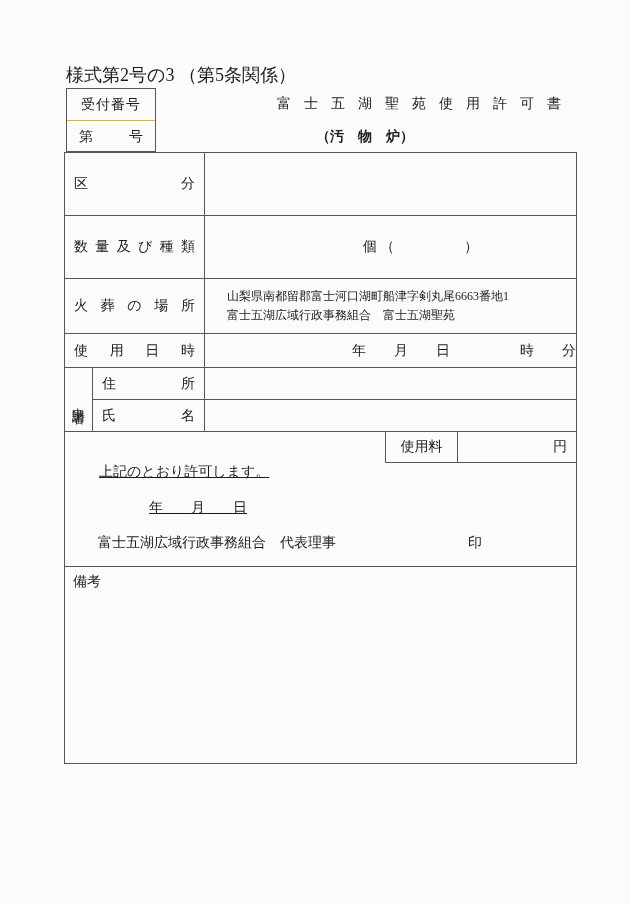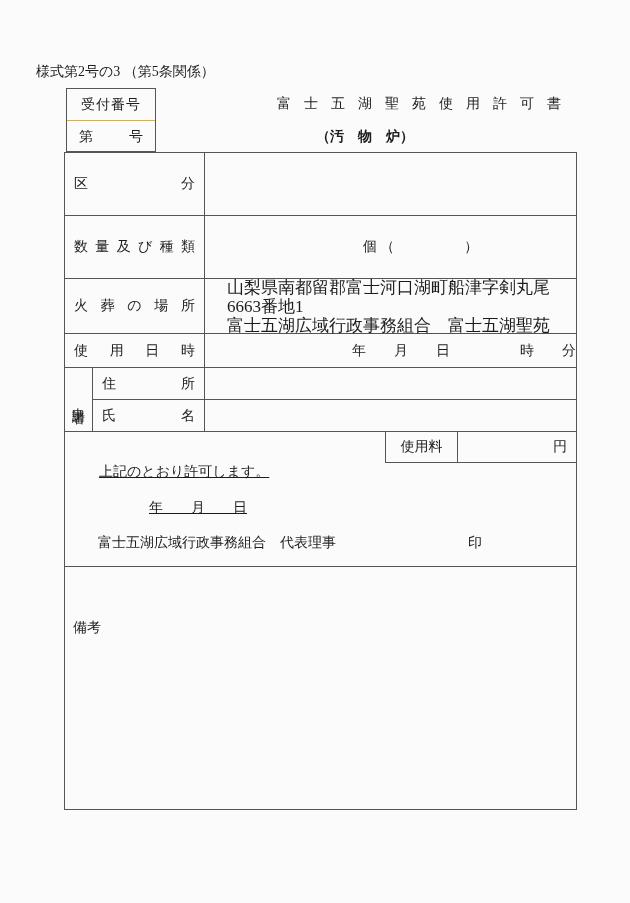--- a/index.html
+++ b/index.html
@@ -6,21 +6,21 @@
   body {
     width:630px; height:903px;
     background:#fbfbfb;
     font-family:"Liberation Serif","DejaVu Serif",serif;
     color:#1c1c1c;
     font-size:14px;
     position:relative;
   }
   .page { position:absolute; inset:0; }
 
-  .caption { position:absolute; left:36px; top:63px; font-size:14px; }
+  .caption { position:absolute; left:66px; top:63px; font-size:18px; }
 
   
   .receipt {
     position:absolute; left:66px; top:88px; width:90px; height:64px;
     border:1px solid #555; box-sizing:border-box;
   }
   .receipt-r1 {
     height:32px; box-sizing:border-box; border-bottom:1px solid #eab308;
     display:flex; align-items:center; justify-content:center; letter-spacing:1px;
   }
@@ -33,36 +33,36 @@
   .titleblock { position:absolute; left:156px; top:0; width:418px; height:152px; }
   .title { position:absolute; top:95px; width:100%; text-align:right; letter-spacing:13px; }
   .subtitle { position:absolute; top:128px; width:100%; text-align:center;font-weight:bold; }
 
   
   .maintable {
     position:absolute; left:64px; top:152px; width:511px;
     border:1px solid #555;
   }
   .row { display:flex; border-bottom:1px solid #555; box-sizing:border-box; align-items:stretch; }
-  .row:last-child { border-bottom:none;margin-top:46px; }
+  .row:last-child { border-bottom:none; }
   .h63 { height:63px; } .h55 { height:55px; } .h34 { height:34px; }
   .h64 { height:64px; } .h135 { height:135px; } .h196 { height:196px; }
 
   .label-cell {
     width:140px; border-right:1px solid #555; box-sizing:border-box;
     display:flex; align-items:center; padding:0 9px; flex:0 0 auto;
   }
   .spread { flex:1; display:flex; justify-content:space-between; }
   .content-cell { flex:1; display:flex; align-items:center; box-sizing:border-box; }
 
   .cat-cell { justify-content:space-evenly; }
   .qty-cell { justify-content:center; padding-left:60px; }
   .place-cell {
     flex-direction:column; justify-content:center; align-items:flex-start;
-    padding-left:22px; font-size:17px; line-height:19px;
+    padding-left:22px; font-size:12px; line-height:19px;
   }
   .dt-cell { justify-content:flex-end; padding-left:40px; }
 
   
   .app-group {
     width:28px; border-right:1px solid #555; box-sizing:border-box;
     display:flex; align-items:center; justify-content:center; flex:0 0 auto;
   }
   .vert { writing-mode:vertical-rl; letter-spacing:2px; line-height:1; font-size:13px; }
   .app-fields { flex:1; display:flex; flex-direction:column; }

